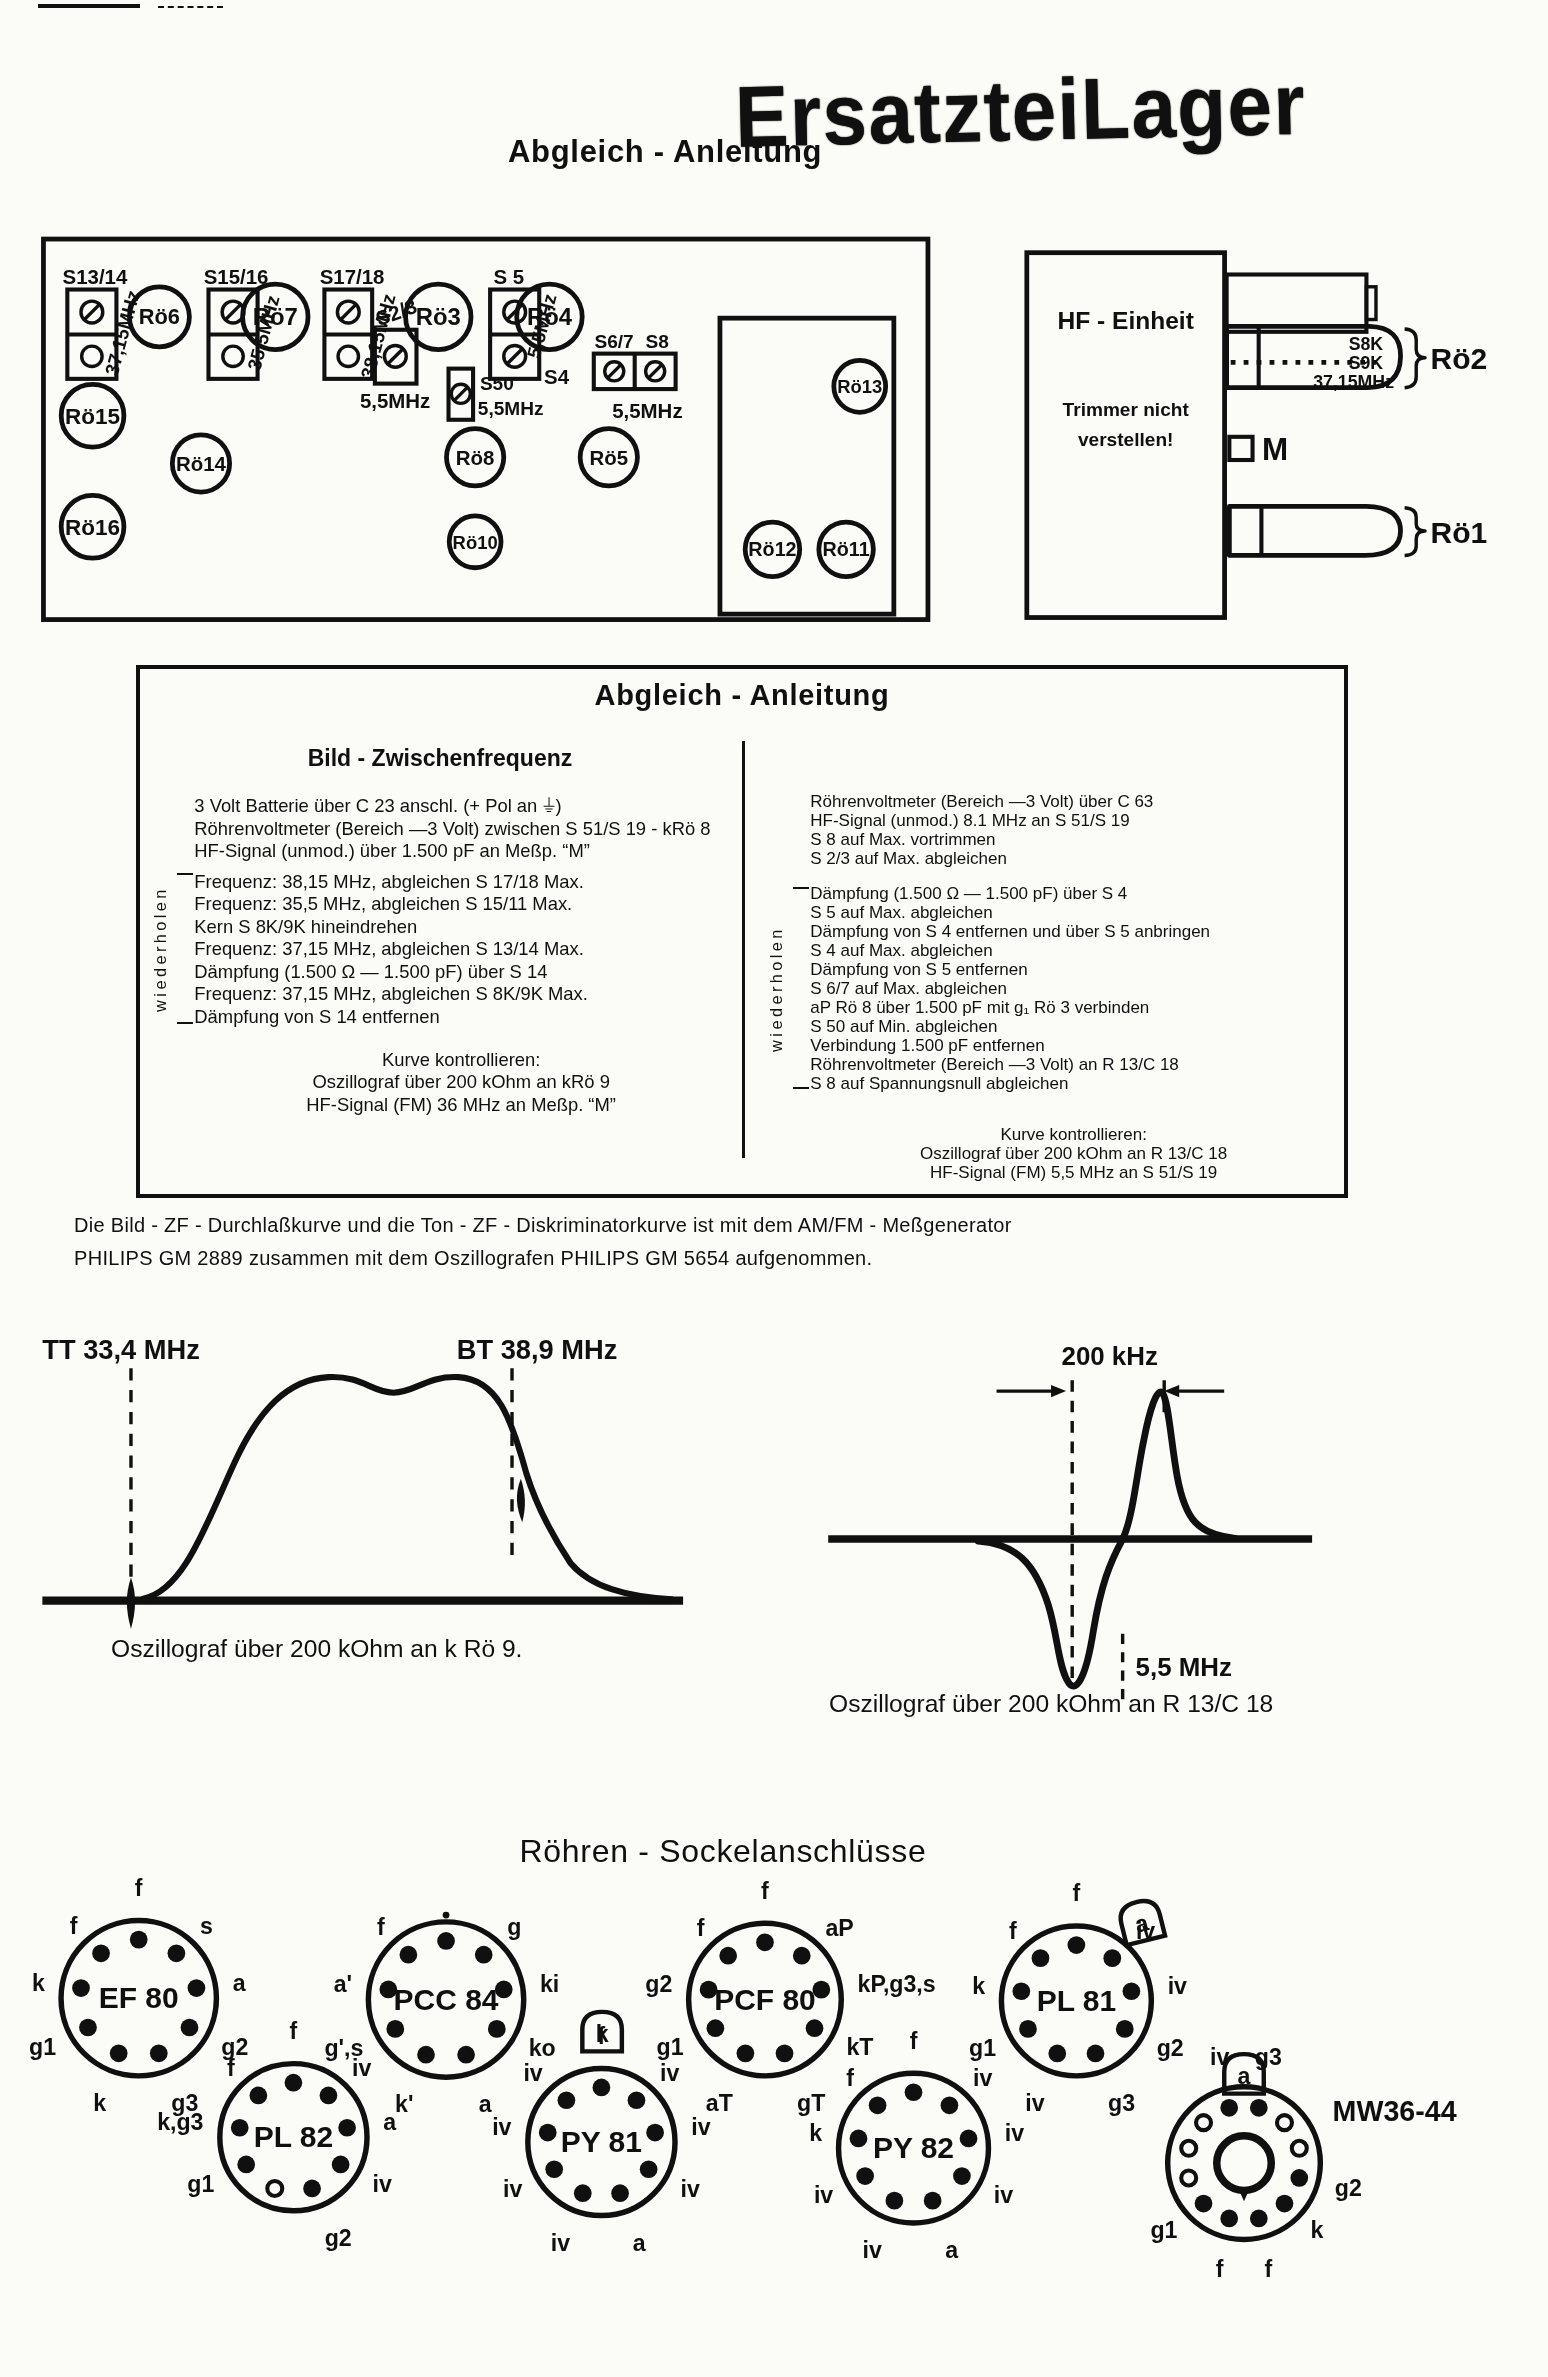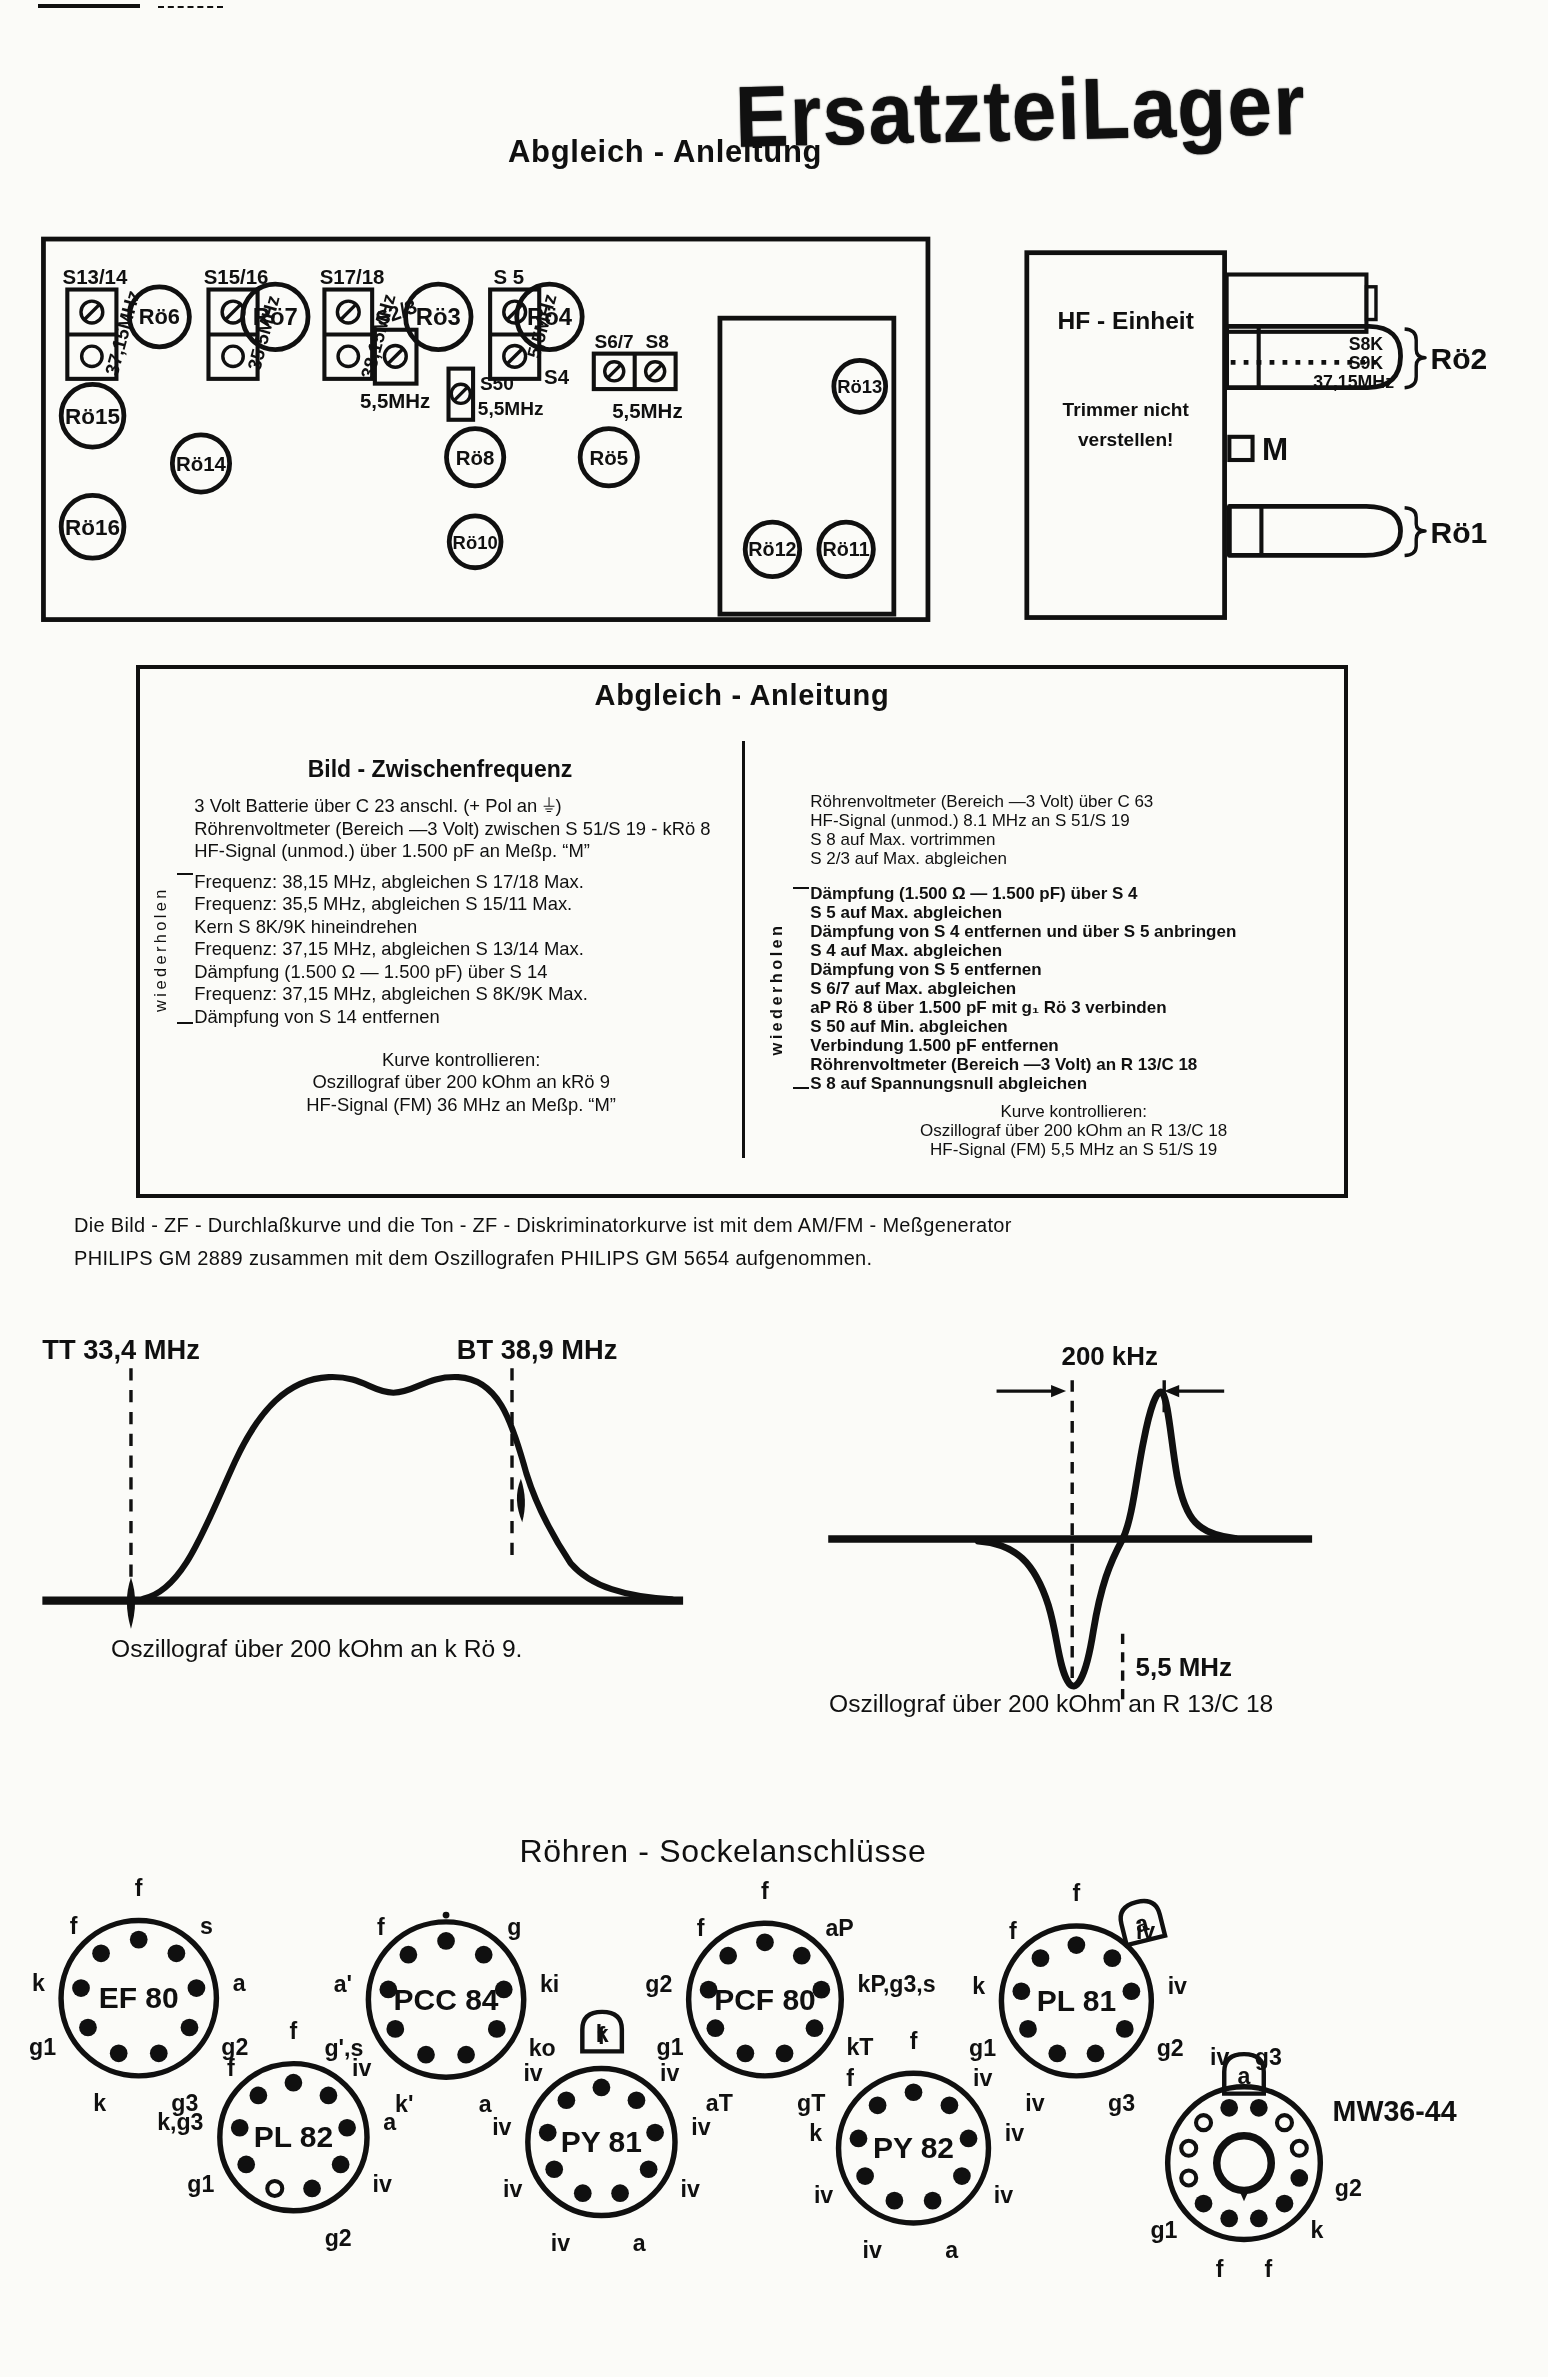--- a/index.html
+++ b/index.html
@@ -10,31 +10,31 @@
          transform:rotate(-1.3deg) scaleY(1.08);white-space:nowrap;text-shadow:0 0 1.4px #000;}
   .doc-title{left:508px;top:134px;font-size:31px;font-weight:bold;letter-spacing:0.7px;white-space:nowrap;}
   .artifact-line{left:38px;top:4.1px;width:102px;height:4.1px;background:#101010;}
   .artifact-dash{left:158px;top:5.5px;width:65px;border-top:2px dashed #101010;}
   svg{position:absolute;overflow:visible;}
   svg text{font-family:"Liberation Sans",sans-serif;font-weight:bold;fill:#101010;}
   
   .instr-box{left:136px;top:665px;width:1204px;height:525px;border:4.1px solid #101010;}
   .instr-title{position:absolute;top:9.5px;left:0;width:100%;text-align:center;
                font-size:29px;font-weight:bold;letter-spacing:0.7px;}
-  .col-heading{position:absolute;font-size:23px;font-weight:bold;text-align:center;margin-top:11px;}
+  .col-heading{position:absolute;font-size:23px;font-weight:bold;text-align:center;}
   .divider{position:absolute;left:602px;top:72px;width:2.7px;height:417px;background:#101010;}
   .colblock{position:absolute;}
   .iline{white-space:nowrap;}
   .left-col .iline{font-size:18.4px;line-height:22.5px;}
   .right-col .iline{font-size:17px;line-height:19px;}
   .setup{padding-left:12.3px;}
   .repeat{position:relative;padding-left:12.3px;}
   .check{padding-left:12.3px;text-align:center;}
   .left-col .repeat{margin-top:8px;margin-bottom:20.5px;}
-  .right-col .repeat{margin-top:16.4px;margin-bottom:9px;font-weight:bold;}
+  .right-col .repeat{margin-top:16.4px;margin-bottom:32px;}
   .wiederholen{position:absolute;left:-31px;top:50%;transform:translateY(-50%) rotate(180deg);
                writing-mode:vertical-rl;font-size:16.4px;letter-spacing:3.4px;white-space:nowrap;}
   .hook-top{position:absolute;left:-5.5px;top:2.7px;width:16.4px;border-top:2px solid #101010;}
   .hook-bot{position:absolute;left:-5.5px;bottom:4.1px;width:16.4px;border-bottom:2px solid #101010;}
   .para{left:74px;top:1209px;width:1337px;font-size:20px;line-height:33px;letter-spacing:0.3px;}
   .curve-caption{font-size:24.6px;white-space:nowrap;}
   .sockets-heading{left:0;top:1833px;width:1446px;text-align:center;font-size:32px;font-weight:normal;letter-spacing:0.7px;}
 </style>
 </head>
 <body>

